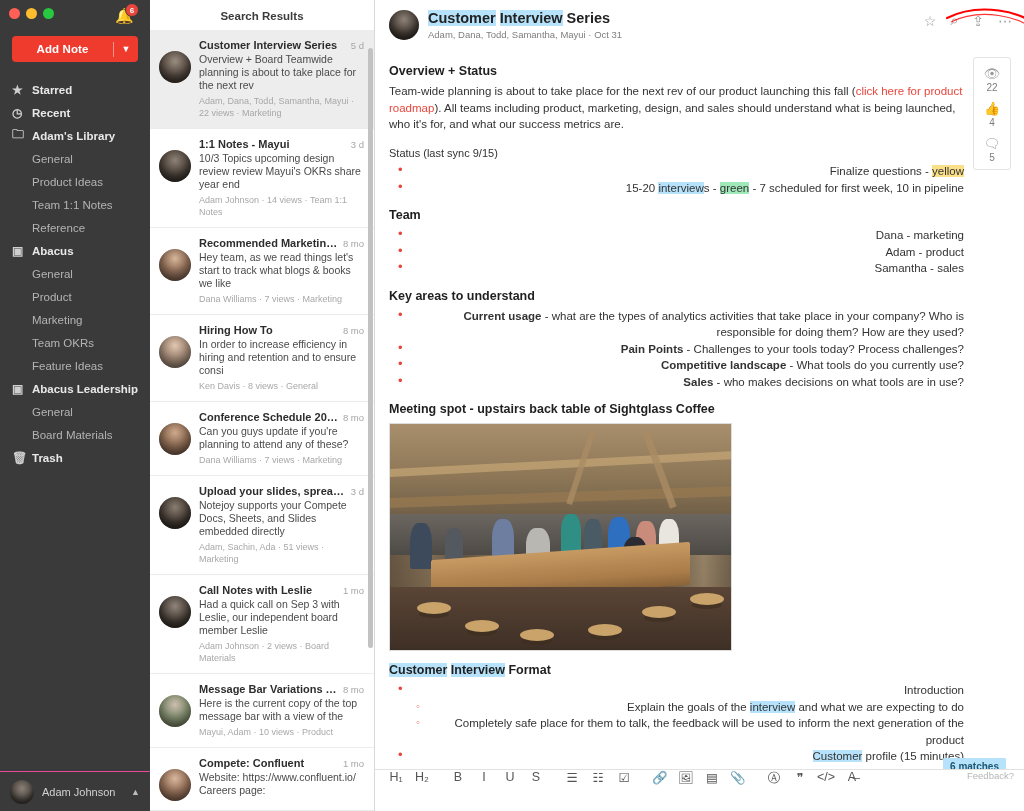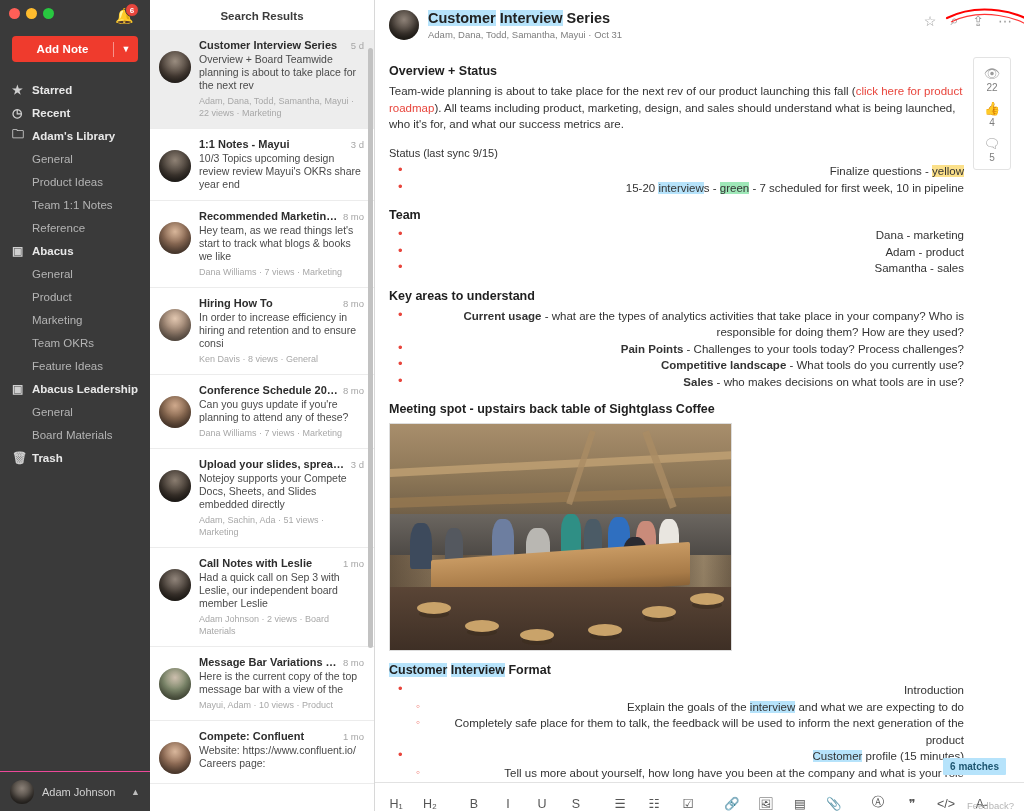--- a/index.html
+++ b/index.html
@@ -197,23 +197,23 @@
   .stat-num { font-size: 10px; color: #7d7d7d; margin: 1px 0 8px 0; }
   .stat-num.last { margin-bottom: 0; }
 
   .matches-badge {
     position: absolute; right: 18px; bottom: 36px;
     background: #b6e3fb; color: #1d5671; font-size: 10px; font-weight: bold;
     padding: 3px 7px; border-radius: 1px;
   }
 
   .toolbar {
-    position: absolute; left: 0; right: 0; bottom: 0; height: 29px;
+    position: absolute; left: 0; right: 0; bottom: 0; height: 42px;
     border-top: 1px solid #e2e2e2; background: #fff;
-    display: flex; align-items: flex-end; padding-left: 10px; gap: 12px;
+    display: flex; align-items: flex-start; padding-left: 10px; gap: 4px;
   }
   .tb { color: #555; font-size: 12.5px; width: 22px; text-align: center; cursor: pointer; }
   .tb.gap { margin-left: 10px; }
   .feedback { position: absolute; right: 10px; font-size: 9.5px; color: #b5b5b5; }
 
   
   .arrow { position: absolute; left: 570px; top: 6px; pointer-events: none; }
 </style>
 </head>
 <body>
@@ -321,20 +321,21 @@
           </div>
         </div>
         <div class="res-item">
           <div class="res-av av2"></div>
           <div class="res-body">
             <div class="res-head">
               <div class="res-title">1:1 Notes - Mayui</div>
               <div class="res-time">3 d</div>
             </div>
             <div class="res-snip">10/3 Topics upcoming design review review Mayui's OKRs share year end</div>
+            <div class="res-meta">Adam Johnson · 14 views · Team 1:1 Notes</div>
           </div>
         </div>
         <div class="res-item">
           <div class="res-av av3"></div>
           <div class="res-body">
             <div class="res-head">
               <div class="res-title">Recommended Marketing ...</div>
               <div class="res-time">8 mo</div>
             </div>
             <div class="res-snip">Hey team, as we read things let's start to track what blogs &amp; books we like</div>

